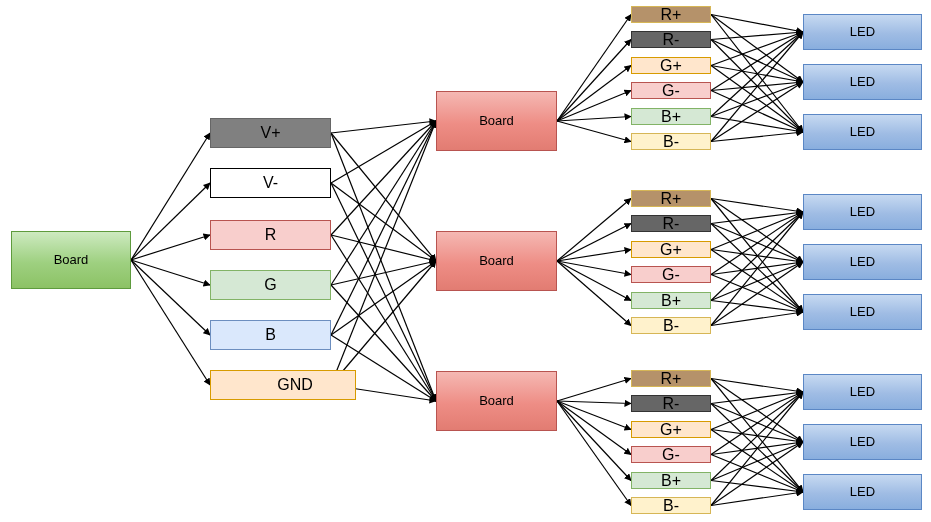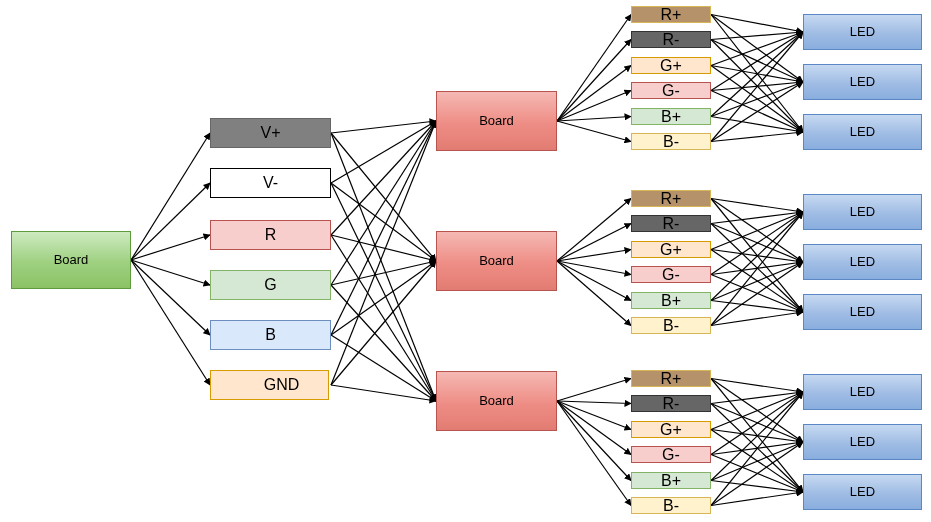--- a/index.html
+++ b/index.html
@@ -177,21 +177,21 @@
       </div>
       <div class="node rail-r" style="left: 210px; top: 220px; width: 121px; height: 30px;">
         <span>R</span>
       </div>
       <div class="node rail-g" style="left: 210px; top: 270px; width: 121px; height: 30px;">
         <span>G</span>
       </div>
       <div class="node rail-b" style="left: 210px; top: 320px; width: 121px; height: 30px;">
         <span>B</span>
       </div>
-      <div class="node rail-gnd" style="left: 210px; top: 370px; width: 119px; height: 30px; padding-left: 24px;">
+      <div class="node rail-gnd" style="left: 210px; top: 370px; width: 146px; height: 30px; padding-left: 24px;">
         <span>GND</span>
       </div>
       <div class="node board-red" style="left: 436px; top: 91px; width: 121px; height: 60px;">
         <span>Board</span>
       </div>
       <div class="node board-red" style="left: 436px; top: 231px; width: 121px; height: 60px;">
         <span>Board</span>
       </div>
       <div class="node board-red" style="left: 436px; top: 371px; width: 121px; height: 60px;">
         <span>Board</span>

